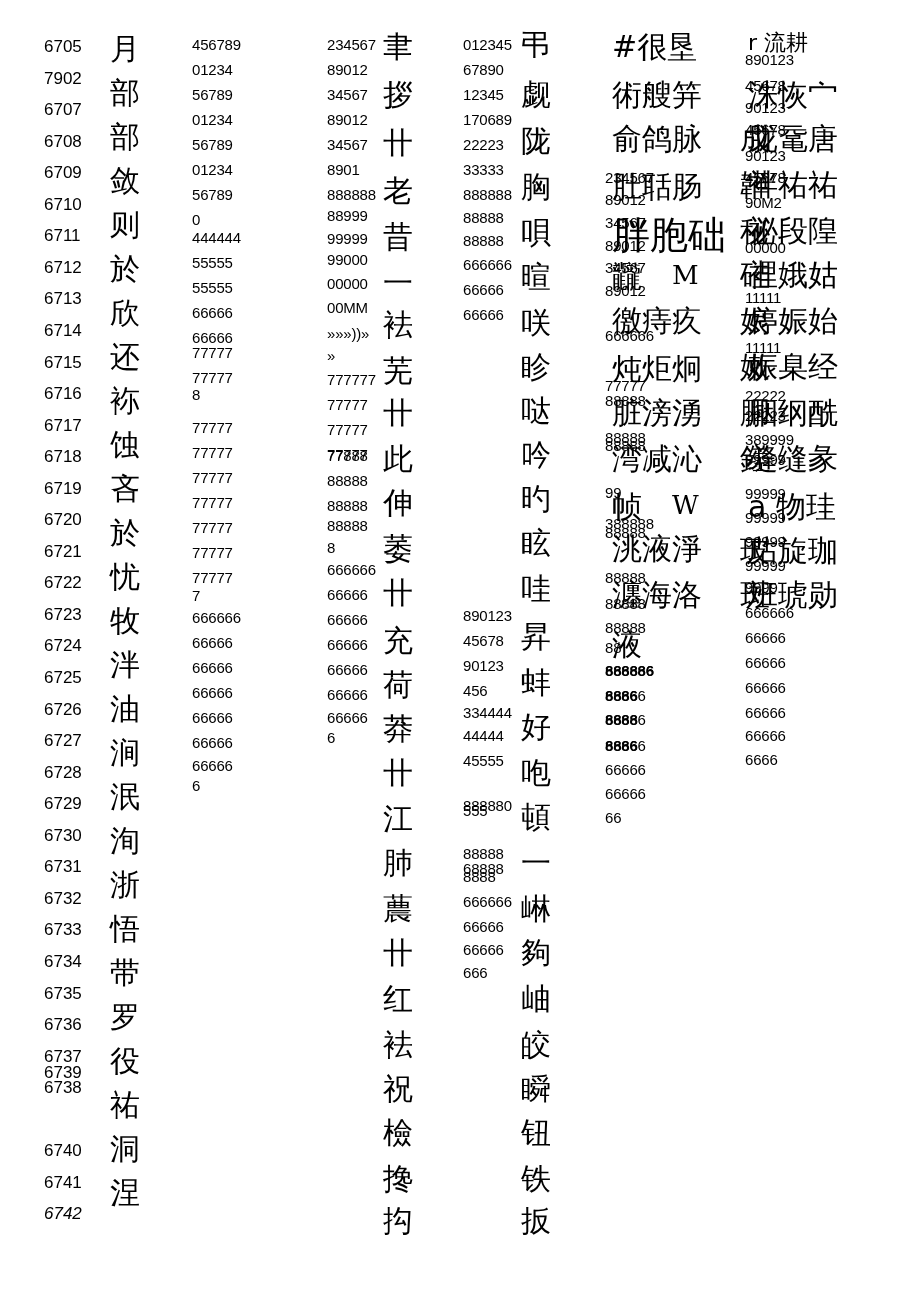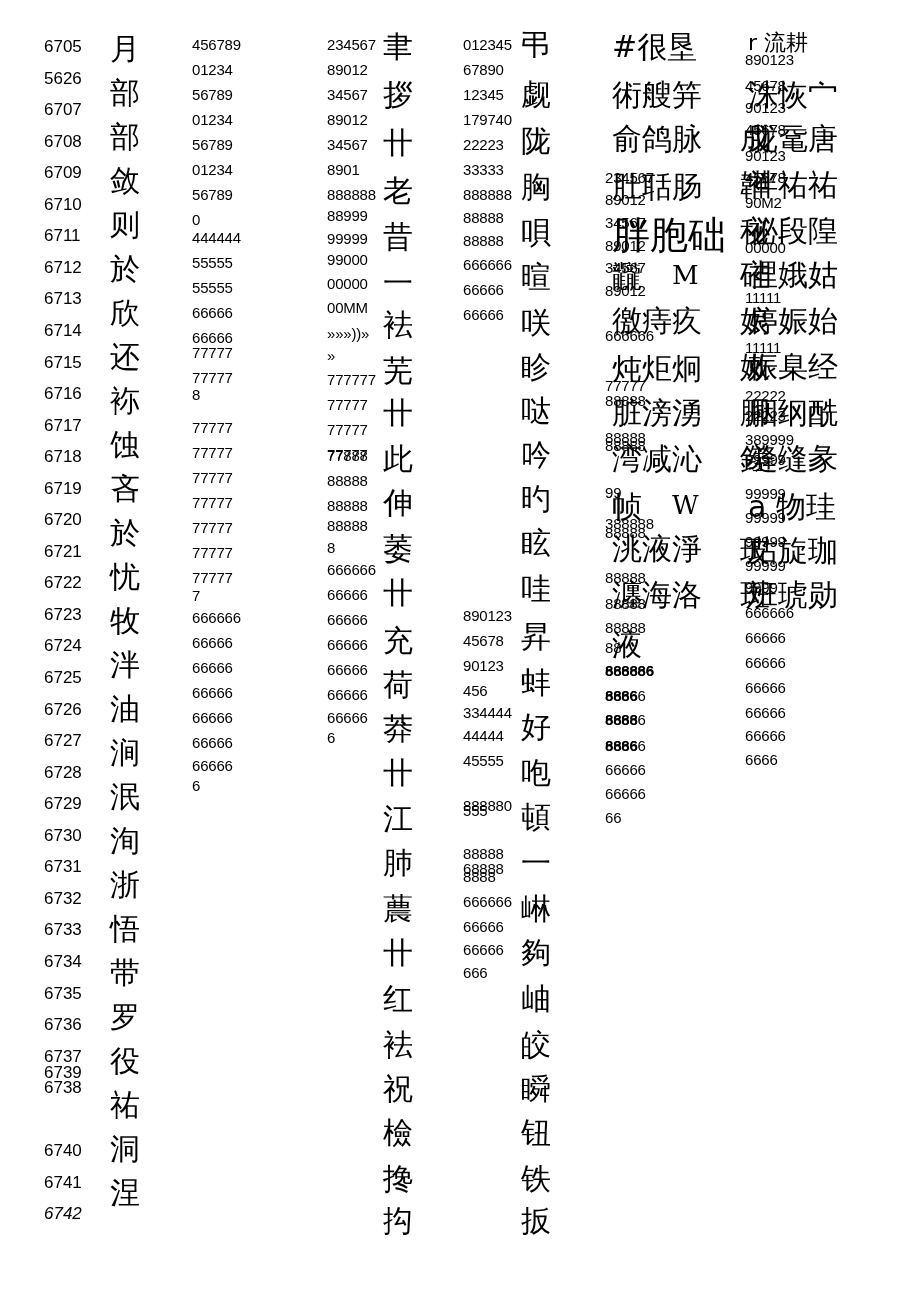--- a/index.html
+++ b/index.html
@@ -60,21 +60,21 @@
     font-family: "DejaVu Serif", serif;
   }
 </style>
 </head>
 <body>
 
 <div id="page">
 
   <div class="col gutter" id="gutter">
       <div class="lineno" style="top: 38px; left: 0px;">6705</div>
-      <div class="lineno" style="top: 69.55px; left: 0px;">5626</div>
+      <div class="lineno" style="top: 69.55px; left: 0px;">7902</div>
       <div class="lineno" style="top: 101.1px; left: 0px;">6707</div>
       <div class="lineno" style="top: 132.65px; left: 0px;">6708</div>
       <div class="lineno" style="top: 164.2px; left: 0px;">6709</div>
       <div class="lineno" style="top: 195.75px; left: 0px;">6710</div>
       <div class="lineno" style="top: 227.3px; left: 0px;">6711</div>
       <div class="lineno" style="top: 258.85px; left: 0px;">6712</div>
       <div class="lineno" style="top: 290.4px; left: 0px;">6713</div>
       <div class="lineno" style="top: 321.95px; left: 0px;">6714</div>
       <div class="lineno" style="top: 353.5px; left: 0px;">6715</div>
       <div class="lineno" style="top: 385.05px; left: 0px;">6716</div>
@@ -229,21 +229,21 @@
         <div class="glyph" style="font-size: 30px; top: 1030px; left: 0px;">袪</div>
         <div class="glyph" style="font-size: 30px; top: 1074px; left: 0px;">祝</div>
         <div class="glyph" style="font-size: 30px; top: 1118px; left: 0px;">檢</div>
         <div class="glyph" style="font-size: 30px; top: 1164px; left: 0px;">搀</div>
         <div class="glyph" style="font-size: 30px; top: 1206px; left: 0px;">抅</div>
       </div>
       <div class="col" style="left: 463px;">
         <div class="dline" style="top: 37px; left: 0px;">012345</div>
         <div class="dline" style="top: 62px; left: 0px;">67890</div>
         <div class="dline" style="top: 87px; left: 0px;">12345</div>
-        <div class="dline" style="top: 112px; left: 0px;">179740</div>
+        <div class="dline" style="top: 112px; left: 0px;">170689</div>
         <div class="dline" style="top: 137px; left: 0px;">22223</div>
         <div class="dline" style="top: 162px; left: 0px;">33333</div>
         <div class="dline" style="top: 187px; left: 0px;">888888</div>
         <div class="dline" style="top: 210px; left: 0px;">88888</div>
         <div class="dline" style="top: 233px; left: 0px;">88888</div>
         <div class="dline" style="top: 257px; left: 0px;">666666</div>
         <div class="dline" style="top: 282px; left: 0px;">66666</div>
         <div class="dline" style="top: 307px; left: 0px;">66666</div>
         <div class="dline" style="top: 608px; left: 0px;">890123</div>
         <div class="dline" style="top: 633px; left: 0px;">45678</div>

